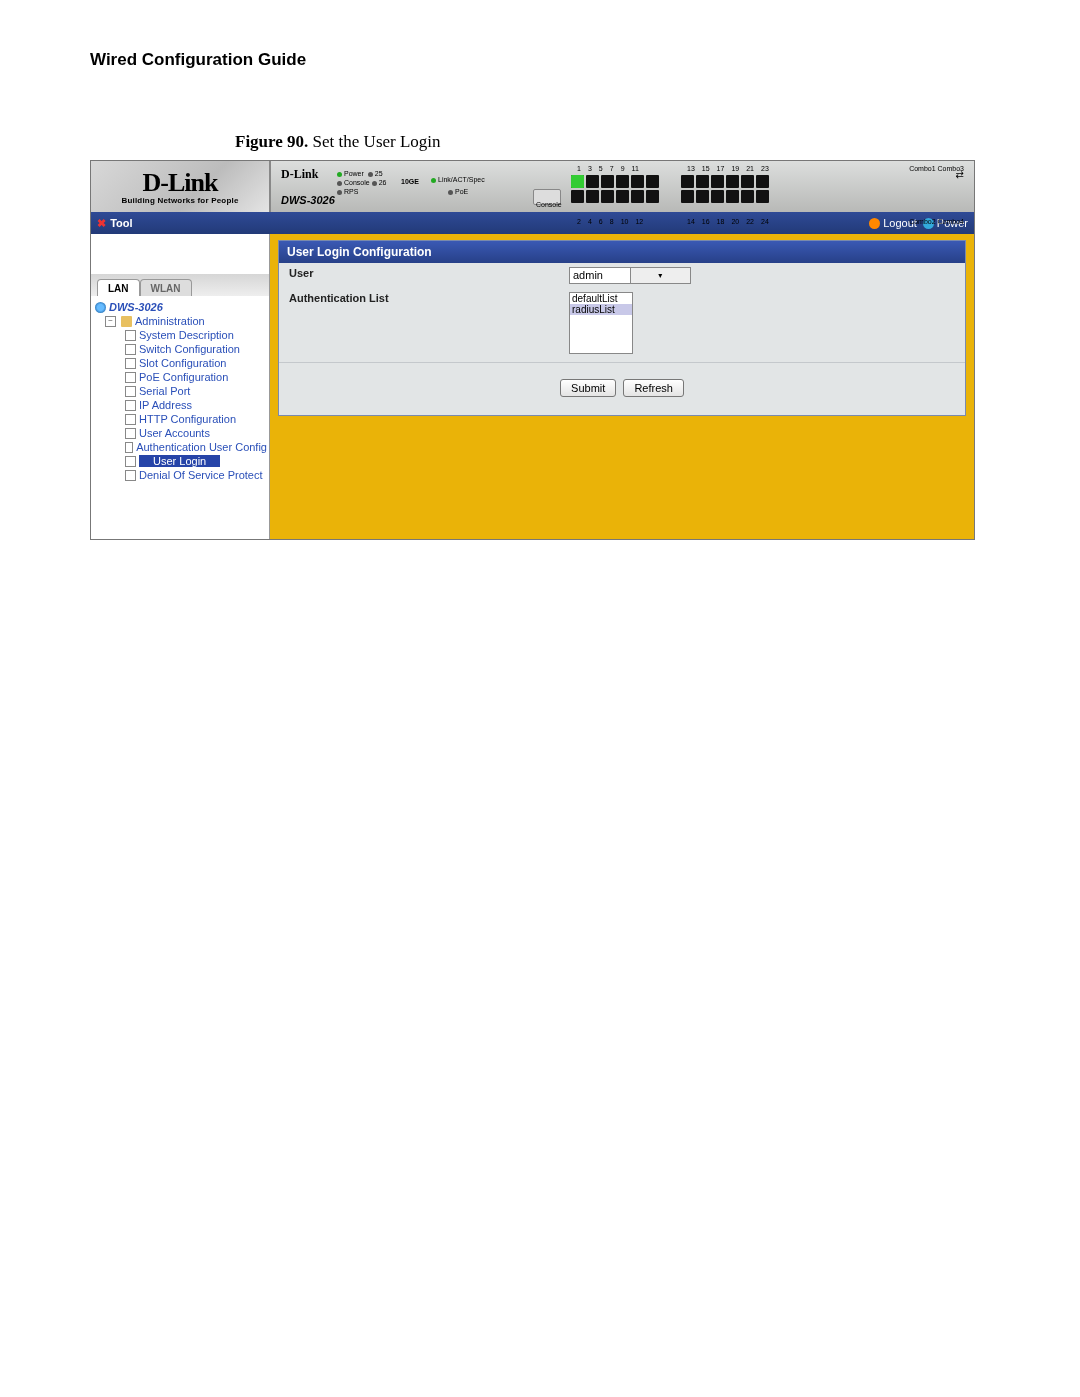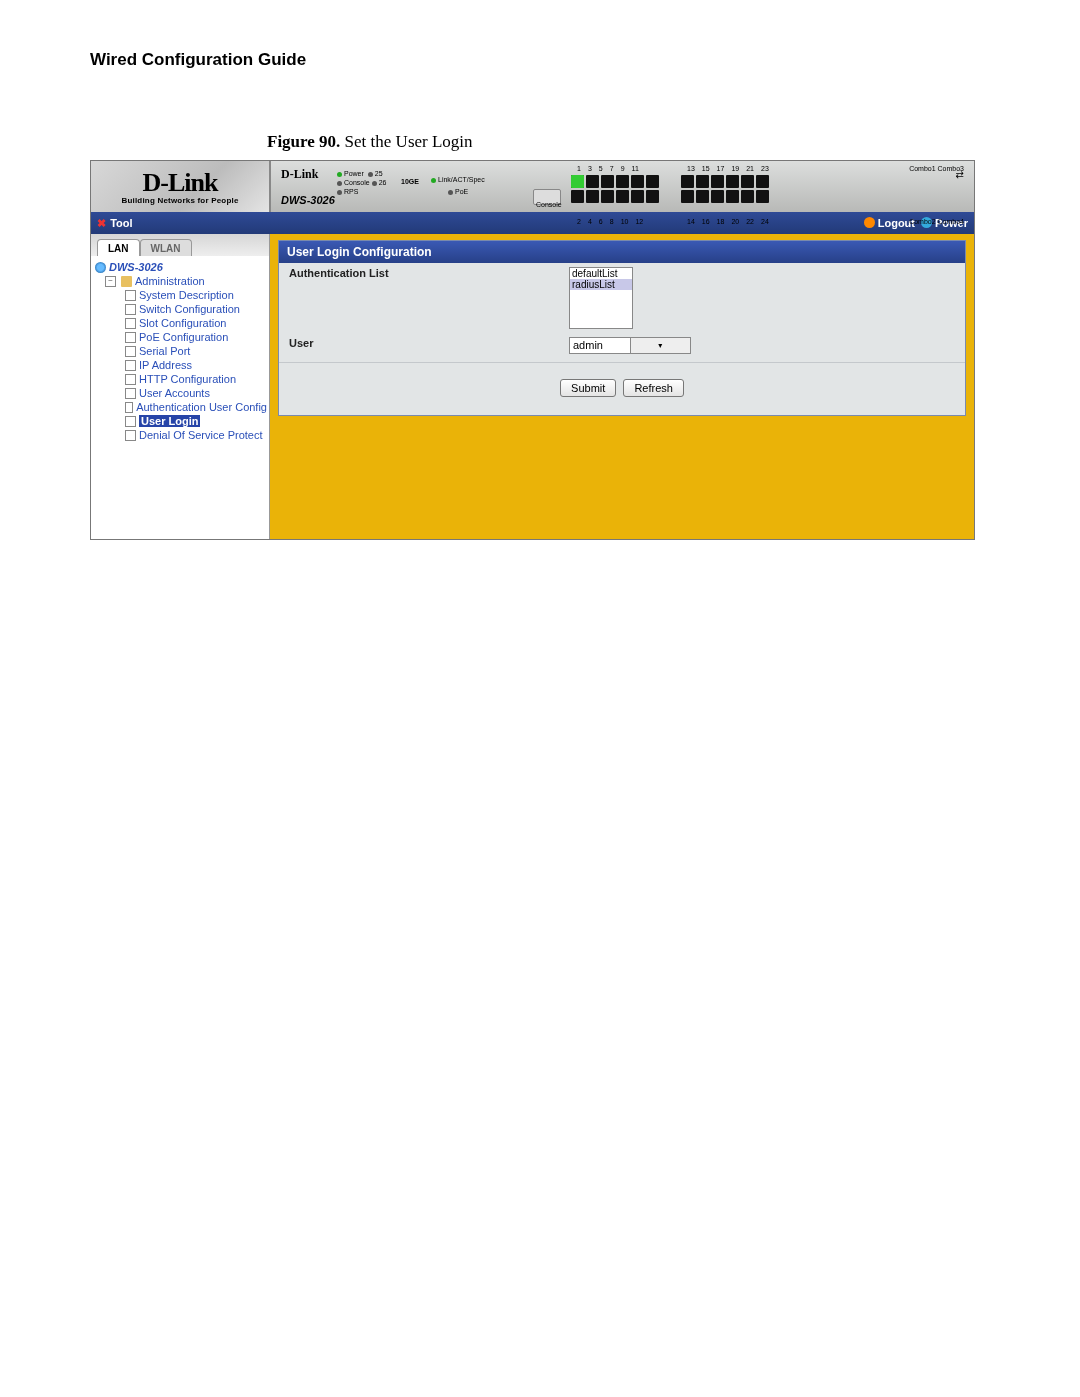--- a/index.html
+++ b/index.html
@@ -1,19 +1,19 @@
 <!DOCTYPE html>
 <html><head>
 <meta charset="utf-8">
 <style>
   body { margin:0; padding:0; background:#fff; font-family:Arial,Helvetica,sans-serif; width:1080px; }
   .page { width:1080px; height:1397px; position:relative; box-sizing:border-box; padding:50px 90px; }
   .doc-title { font-weight:bold; font-size:17px; }
   .caption { margin:62px 0 8px 145px; font-family:"Times New Roman",serif; font-size:17px; }
-  .caption b { font-weight:bold;margin-left:32px; }
+  .caption b { font-weight:bold; }
 
   .screenshot { width:883px; height:378px; border:1px solid #777; box-shadow:0 0 4px rgba(0,0,0,.4) inset; background:#fff; margin-left:0; position:relative; overflow:hidden; }
   .ss-inner { width:100%; height:100%; display:flex; flex-direction:column; }
 
   
   .banner { display:flex; height:51px; }
   .logo-box { width:178px; border-right:2px solid #888; background:linear-gradient(135deg,#d8d8d8 0%,#bcbcbc 60%,#e4e4e4 100%); display:flex; flex-direction:column; justify-content:center; align-items:center; }
   .logo-text { font-family:"Times New Roman",serif; font-weight:900; font-size:26px; letter-spacing:-1px; color:#000; }
   .logo-tag { font-size:8px; font-weight:bold; letter-spacing:.2px; margin-top:-2px; }
   .device-panel { flex:1; background:linear-gradient(#dcdedd,#b8b9b7); position:relative; font-size:7px; }
@@ -43,41 +43,41 @@
   .combo-ports .port{ width:16px; height:8px; background:#333; }
   .swap-icon{ position:absolute; right:10px; top:8px; font-size:10px; }
   .console-lbl{ position:absolute; left:265px; bottom:4px; font-size:7px; }
   .console-port{ position:absolute; left:262px; top:28px; width:26px; height:14px; border:1px solid #888; background:#ddd; border-radius:2px; }
 
   
   .toolbar { height:22px; background:linear-gradient(#2f4a96,#223a78); color:#fff; font-size:11px; display:flex; align-items:center; padding:0 6px; }
   .toolbar .left { display:flex; align-items:center; gap:4px; flex:1; }
   .toolbar .right { display:flex; align-items:center; gap:6px; }
   .toolbar .x { color:#e33; font-weight:bold; }
-  .tb-btn { display:flex; align-items:flex-start; gap:3px;font-weight:bold; }
+  .tb-btn { display:flex; align-items:center; gap:3px; }
   .tb-ico { width:11px; height:11px; border-radius:50%; display:inline-block; }
   .tb-ico.out{ background:#f80; }
   .tb-ico.help{ background:#3ad; }
 
   
   .main { flex:1; display:flex; min-height:0; }
   .sidebar { width:178px; background:#fff; border-right:1px solid #999; font-size:11px; color:#2a4fb8; }
-  .tabs { height:22px; display:flex; align-items:flex-end; padding-left:6px; background:linear-gradient(#d6d6d6,#eee); gap:-1px; }
+  .tabs { height:22px; display:flex; align-items:flex-end; padding-left:6px; background:linear-gradient(#d6d6d6,#eee); gap:-1px;margin-top:40px; }
   .tab { padding:3px 10px 2px; border:1px solid #999; border-bottom:none; border-radius:4px 4px 0 0; font-size:10px; font-weight:bold; background:#ddd; color:#666; }
   .tab.active { background:#fff; color:#000; }
   .tree { padding:4px 2px 4px 4px; }
   .tree-row { display:flex; align-items:center; gap:3px; padding:1px 0; white-space:nowrap; }
   .tree-indent1{ padding-left:10px; }
   .tree-indent2{ padding-left:30px;text-align:right; }
   .tree-ico { width:11px; height:11px; display:inline-block; }
   .ico-globe{ background:radial-gradient(circle,#6bf 40%,#048 100%); border-radius:50%; }
   .ico-folder{ background:#e8c060; border-radius:1px; }
   .ico-page{ background:#fff; border:1px solid #888; box-sizing:border-box; }
   .minus{ width:9px;height:9px;border:1px solid #888;display:inline-flex;align-items:center;justify-content:center;font-size:8px;line-height:0;color:#555;margin-right:2px; }
-  .sel { background:#2644a8; color:#fff; padding:0 2px;font-weight:bold; }
+  .sel { background:#2644a8; color:#fff; padding:0 14px; }
   .root-lbl{ color:#2a4fb8; font-style:italic; font-weight:bold; }
 
   .content { flex:1; background:#eab308; padding:6px 8px; }
   .panel { border:1px solid #7a8aad; }
   .panel-hd { background:linear-gradient(#3a59b4,#274088); color:#fff; font-weight:bold; font-size:12px; padding:4px 8px; }
   .panel-bd { background:#e2e5e6; font-size:11px; }
   .form-row { display:flex; padding:4px 10px; align-items:flex-start; }
   .form-row label { width:280px; font-weight:bold; color:#222; }
   .sel-input { width:120px; border:1px solid #888; background:#fff; font-size:11px; display:flex; }
   .sel-input span{ flex:1; padding:1px 3px; }
@@ -290,33 +290,33 @@
                 <span>Denial Of Service Protect</span>
               </div>
           </div>
         </div>
 
         <div class="content">
           <div class="panel">
             <div class="panel-hd">User Login Configuration</div>
             <div class="panel-bd">
               <div class="form-row">
+                <label>User</label>
+                <div class="sel-input">
+                  <span>admin</span>
+                  <span class="dd">▾</span>
+                </div>
+              </div>
+              <div class="form-row">
                 <label>Authentication List</label>
                 <div class="listbox">
                   <div>defaultList</div>
                   <div class="lsel">radiusList</div>
                 </div>
               </div>
-              <div class="form-row">
-                <label>User</label>
-                <div class="sel-input">
-                  <span>admin</span>
-                  <span class="dd">▾</span>
-                </div>
-              </div>
               <div class="btn-row">
                 <span class="btn">Submit</span>
                 <span class="btn">Refresh</span>
               </div>
             </div>
           </div>
         </div>
       </div>
 
     </div>

